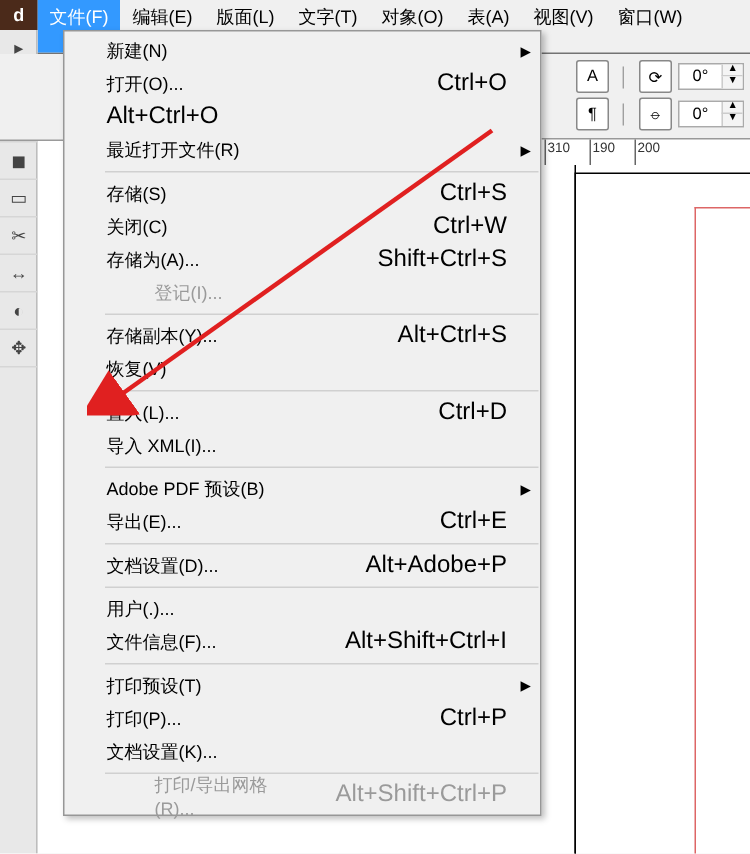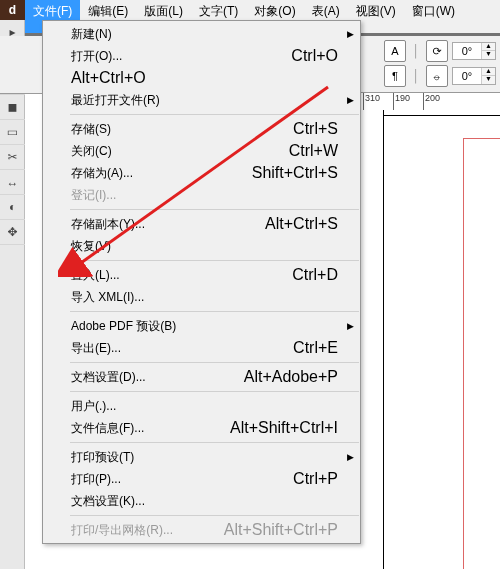--- a/index.html
+++ b/index.html
@@ -1,19 +1,19 @@
 <!DOCTYPE html>
 <html><head>
 <meta charset="utf-8">
 <style>
   * { box-sizing: border-box; margin: 0; padding: 0; }
   body { font-family: "Microsoft YaHei", "SimSun", Arial, sans-serif; font-size: 12px; background: #fff; overflow: hidden; width: 500px; height: 569px; position: relative; }
 
   
-  .menubar { display: flex; height: 36px; background: #f0f0f0; border-bottom: 3px solid #737373; align-items: stretch; padding-left: 25px; }
+  .menubar { display: flex; height: 36px; background: #f0f0f0; border-bottom: 1px solid #737373; align-items: stretch; padding-left: 25px; }
   .menubar .menu-item { padding: 2px 8px 0 8px; cursor: default; font-size: 12px; line-height: 18px; }
   .menubar .menu-item.active { background: #3399ff; color: #fff; }
 
   
   .toolbar-row { height: 58px; background: #f0f0f0; border-bottom: 1px solid #9a9a9a; position: relative; }
   .toolbar-right { position: absolute; right: 4px; top: 4px; display: flex; flex-direction: column; gap: 3px; }
   .tool-group { display: flex; align-items: center; gap: 4px; }
   .tool-icon { width: 22px; height: 22px; background: #fff; border: 1px solid #888; border-radius: 2px; display: flex; align-items: center; justify-content: center; font-size: 11px; }
   .tool-sep { width: 12px; height: 22px; display: flex; align-items: center; justify-content: center; color: #999; }
   .angle-field { display: flex; align-items: center; border: 1px solid #aaa; background: #fff; height: 18px; }
@@ -32,21 +32,21 @@
   .canvas .guide-h { position: absolute; left: 130px; top: 28px; width: 300px; border-top: 1px solid #d66; }
   .canvas .guide-v { position: absolute; left: 130px; top: 28px; height: 600px; border-left: 1px solid #d66; }
   .canvas .spine { position: absolute; left: 50px; top: 0; height: 600px; border-left: 1px solid #000; }
 
   
   .dropdown { position: absolute; left: 42px; top: 20px; width: 319px; background: #f0f0f0; border: 1px solid #979797; box-shadow: 2px 2px 4px rgba(0,0,0,.25); padding: 2px 0; }
   .dropdown .mi { display: flex; align-items: center; height: 22px; padding: 0 22px 0 28px; cursor: default; position: relative; }
   .dropdown .mi .lbl { flex: 1; font-size: 12px; }
   .dropdown .mi .sc { font-size: 16px; color: #000; }
   .dropdown .mi .arrow { position: absolute; right: 6px; font-size: 9px; }
-  .dropdown .mi.disabled .lbl, .dropdown .mi.disabled .sc { color: #9a9a9a; }
+  .dropdown .mi.disabled .lbl, .dropdown .mi.disabled .sc { color: #9a9a9a; margin-left: 32px; }
   .dropdown .sep { height: 1px; background: #d0d0d0; margin: 3px 1px 3px 27px; }
 
   
   .red-arrow { position: absolute; left: 58px; top: 77px; width: 280px; height: 200px; pointer-events: none; }
 
   
   .leftstrip { position: absolute; left: 0; top: 20px; width: 25px; bottom: 0; background: #e8e8e8; border-right: 1px solid #bdbdbd; }
   .leftstrip .t { width: 25px; height: 25px; display: flex; align-items: center; justify-content: center; font-size: 12px; color: #444; border-bottom: 1px solid #d6d6d6; }
   .app-corner { position: absolute; left: 0; top: 0; width: 25px; height: 20px; background: #4b2a1a; color: #fff; font-weight: bold; text-align: center; line-height: 20px; font-size: 12px; }
 </style>

